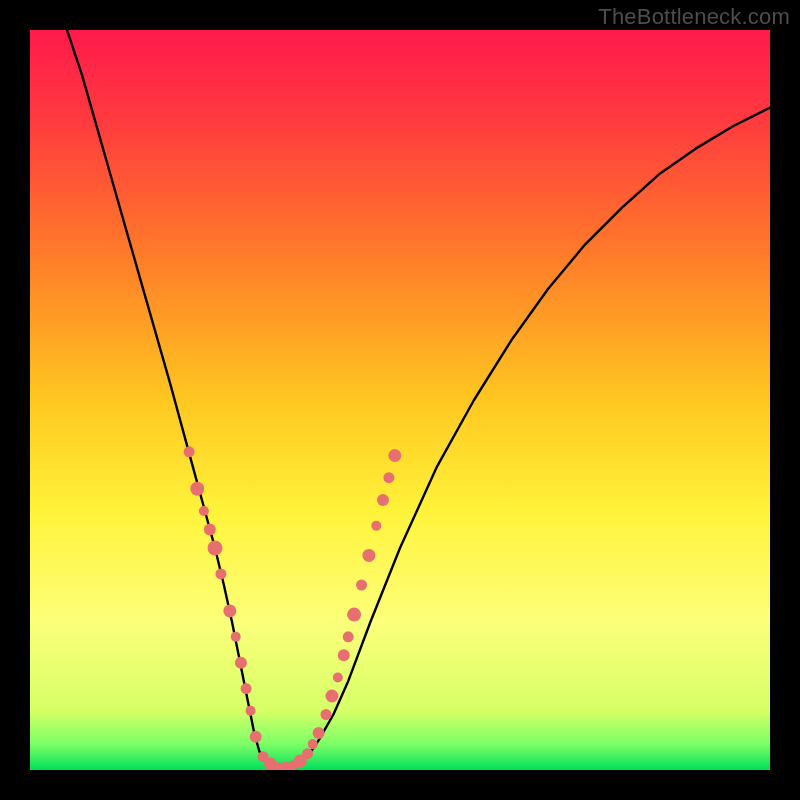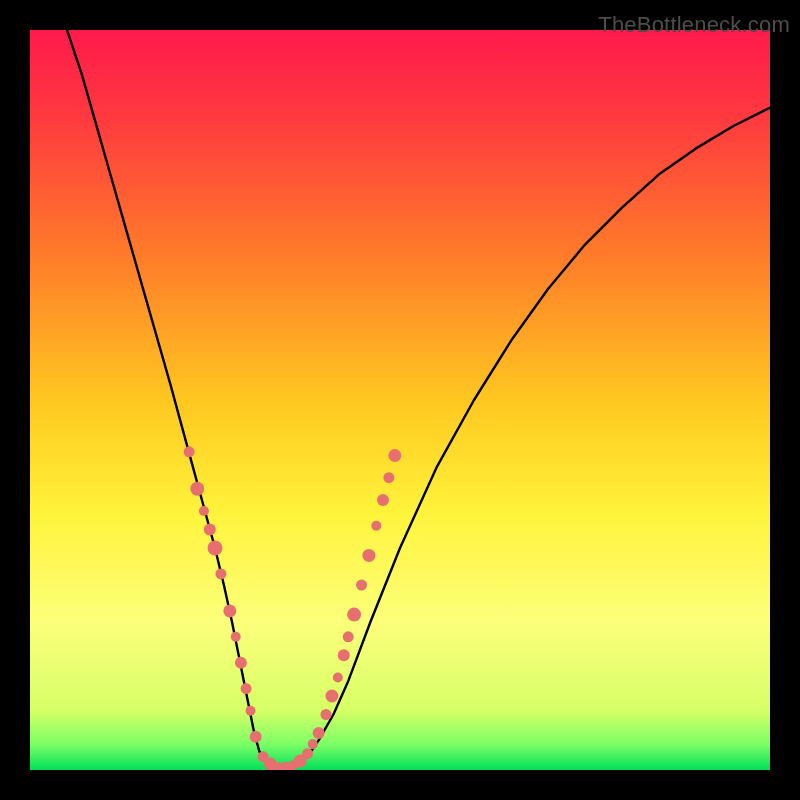--- a/index.html
+++ b/index.html
@@ -19,21 +19,21 @@
   }
   .plot-area {
     position: absolute;
     left: 30px;
     top: 30px;
     width: 740px;
     height: 740px;
   }
   .watermark {
     position: absolute;
-    top: 12px;
+    top: 4px;
     right: 10px;
     color: #4d4d4d;
     font-size: 22px;
     font-weight: 500;
     letter-spacing: 0.2px;
     user-select: none;
   }
   svg { display: block; }
 </style>
 </head>

